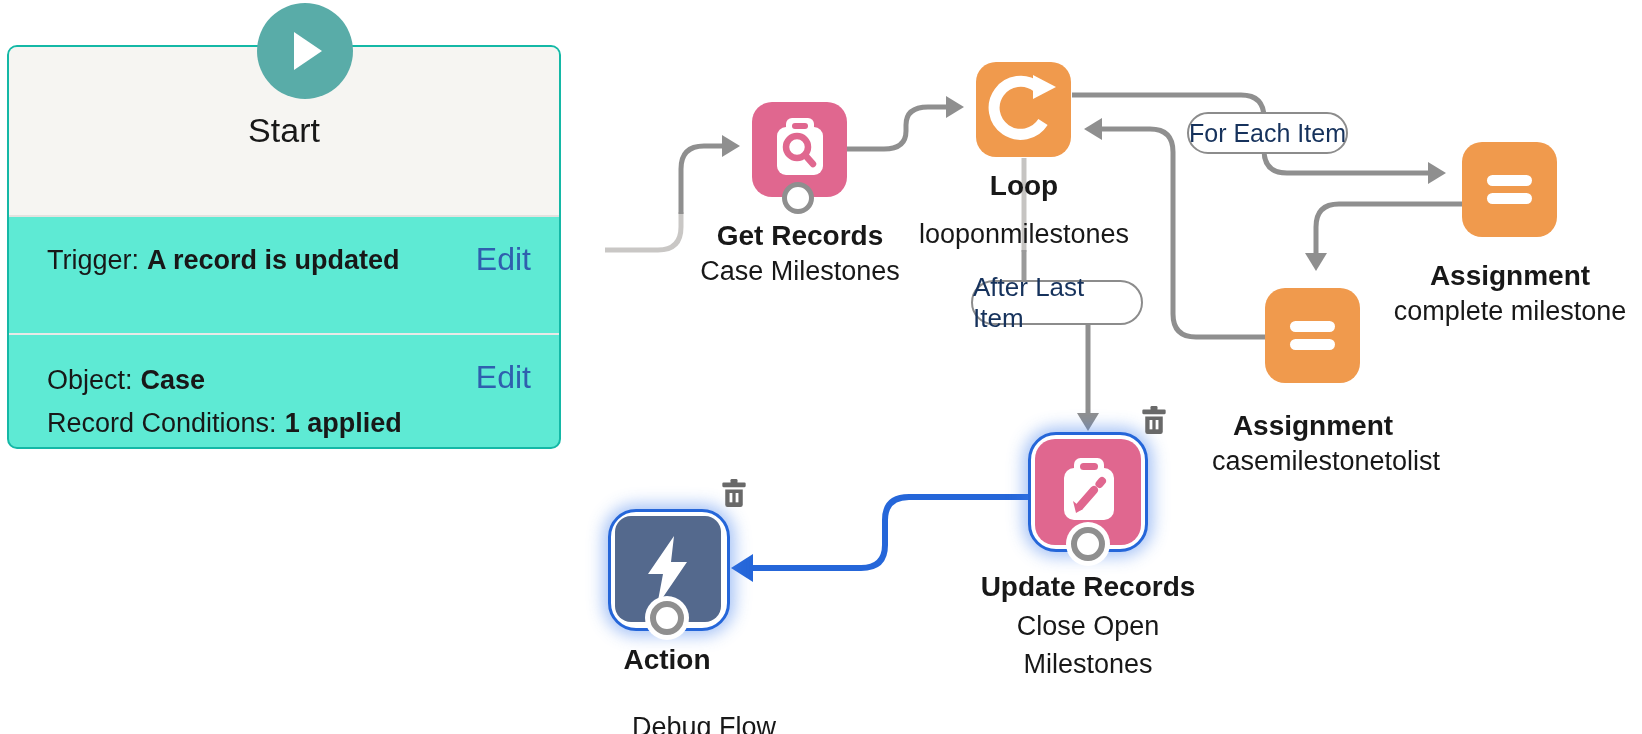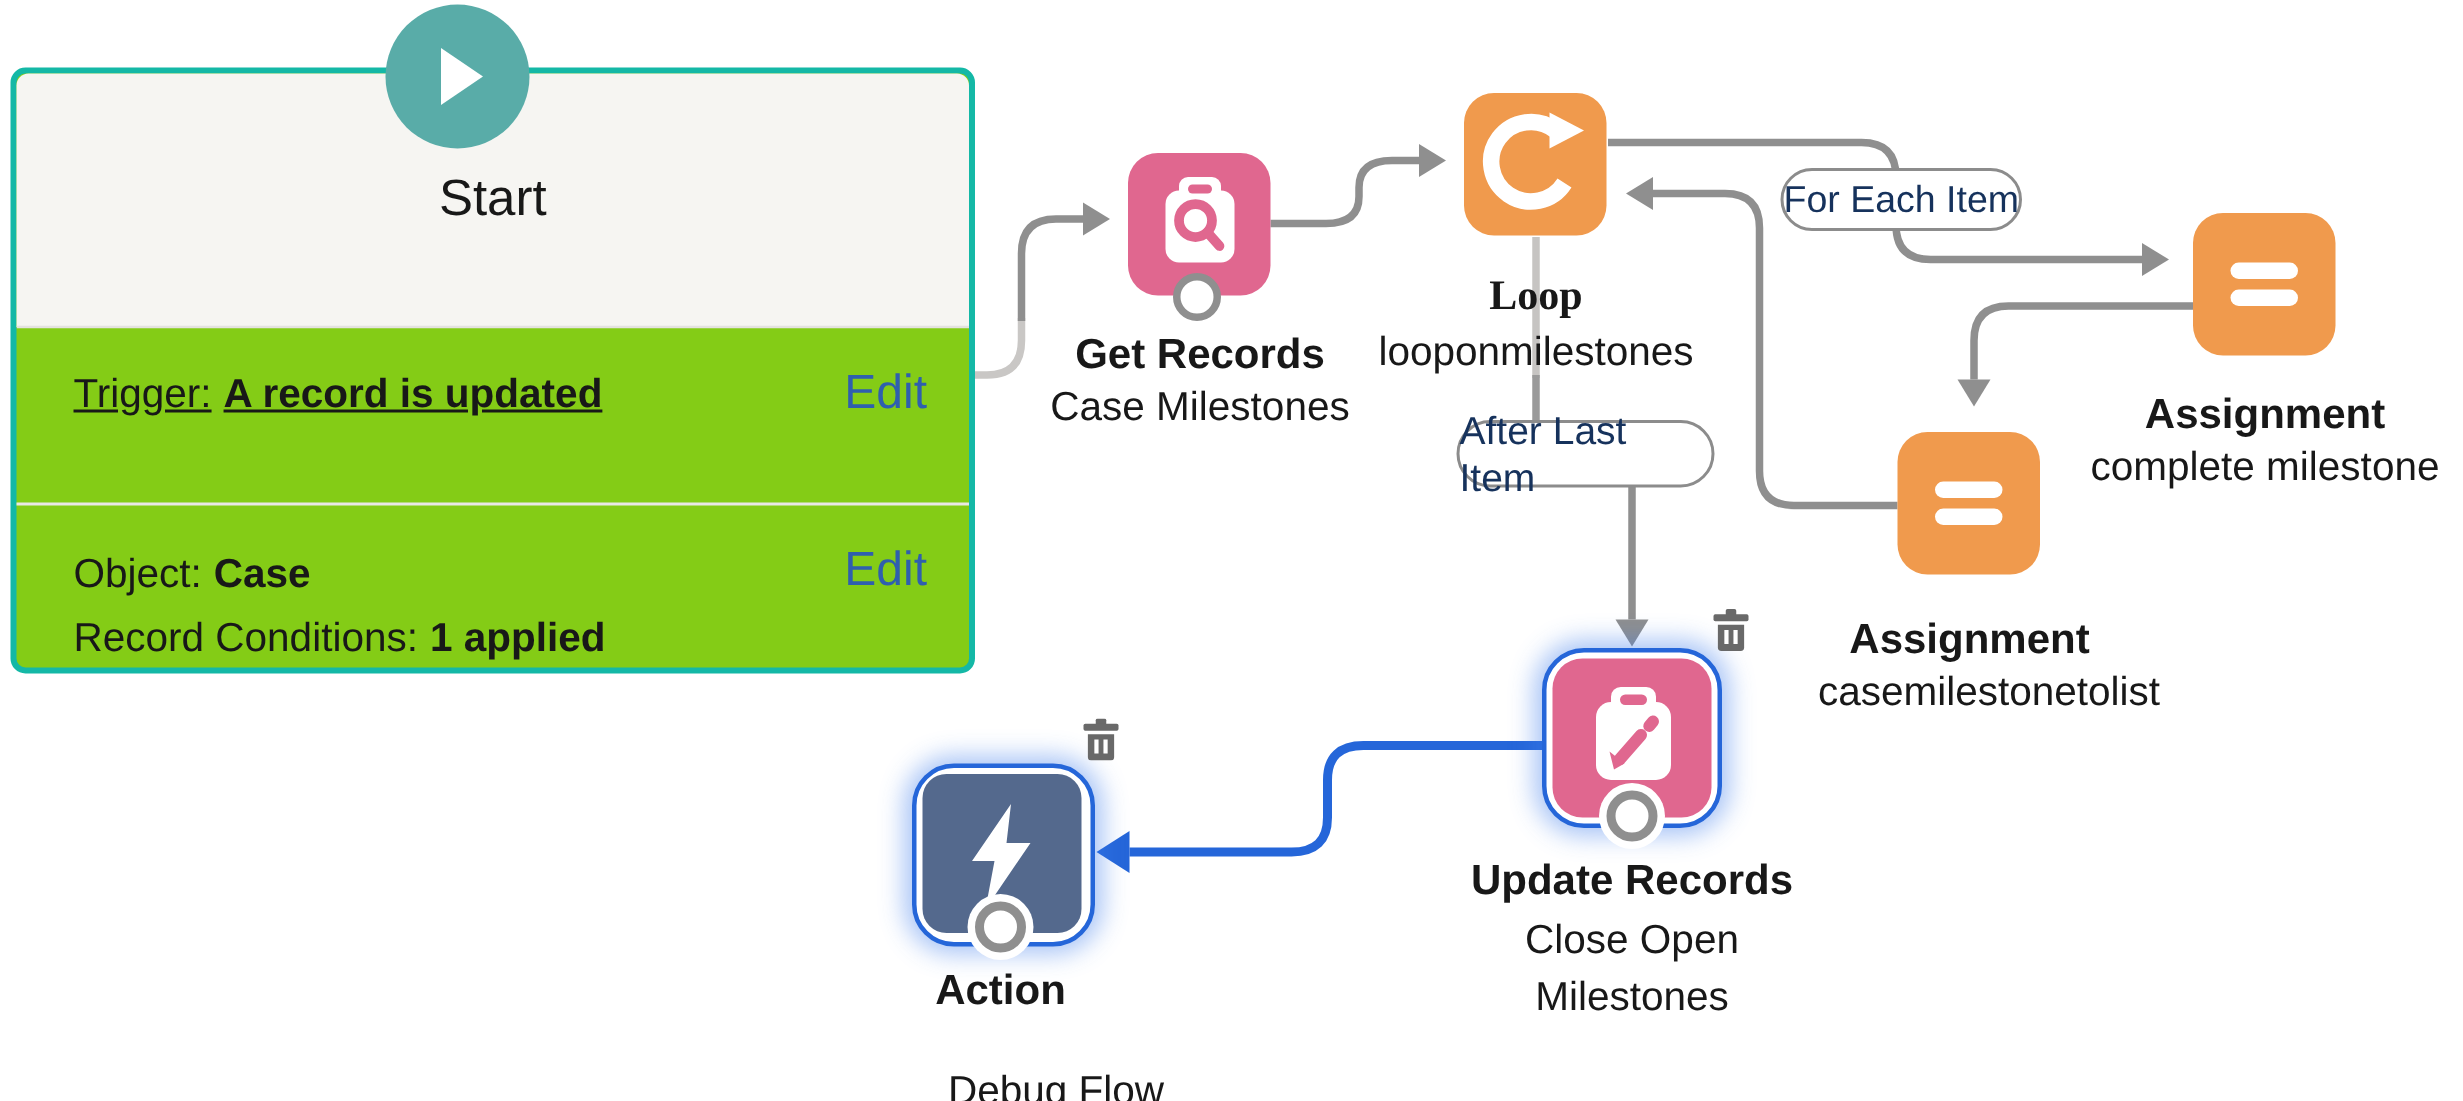--- a/index.html
+++ b/index.html
@@ -4,31 +4,31 @@
 <style>
   html,body{margin:0;padding:0;background:#fff;}
   .canvas{
     position:relative;width:1642px;height:734px;overflow:hidden;background:#ffffff;
     font-family:"Liberation Sans",sans-serif;color:#181818;
   }
   .wires{position:absolute;left:0;top:0;z-index:0;}
 
   
   .start-panel{
-    position:absolute;left:7px;top:45px;width:643px;height:404px;box-sizing:border-box;
-    background:#84cc16;border:4px solid #14b8a6;border-radius:10px;z-index:2;
+    position:absolute;left:7px;top:45px;width:554px;height:404px;box-sizing:border-box;
+    background:#5eead4;border:2px solid #14b8a6;border-radius:10px;z-index:2;
   }
   .sp-header{
     position:absolute;left:0;right:0;top:0;height:168px;background:#F6F5F2;
     border-bottom:2px solid #E4E2DF;border-radius:8px 8px 0 0;
   }
   .sp-title{position:absolute;top:64px;left:0;width:100%;text-align:center;font-size:34px;color:#181818;}
   .sp-sub{position:absolute;top:116px;left:0;width:100%;text-align:center;font-size:27px;color:#201F1E;}
   .sp-row{position:absolute;left:0;right:0;box-sizing:border-box;padding:22px 0 0 38px;}
-  .sp-row1{top:170px;height:118px;border-bottom:2px solid #E9E8E6;text-decoration:underline;}
+  .sp-row1{top:170px;height:118px;border-bottom:2px solid #E9E8E6;}
   .sp-row2{top:290px;height:114px;}
   .sp-line{font-size:27px;line-height:43px;color:#181818;white-space:nowrap;}
   .sp-line b{margin-left:8px;font-weight:700;}
   .edit{position:absolute;right:28px;font-size:32px;color:#2F5FAE;text-decoration:none;cursor:pointer;margin-left:16px;}
   .sp-row1 .edit{top:24px;}
   .sp-row2 .edit{top:22px;}
   .play{
     position:absolute;left:257px;top:3px;width:96px;height:96px;border-radius:50%;
     background:#59ACA8;border:none;z-index:3;cursor:pointer;padding:0;
   }
@@ -153,21 +153,21 @@
   <div class="port" style="left:782px;top:182px;width:32px;height:32px;"></div>
   <div class="nlabel" style="left:800px;top:220px;">Get Records</div>
   <div class="nsub" style="left:800px;top:256px;">Case Milestones</div>
 
   <div class="node sq95 orange" style="left:976px;top:62px;">
     <svg width="95" height="95" viewBox="0 0 95 95">
       <path d="M 61 25 A 26.5 26.5 0 1 0 67 60" fill="none" stroke="#fff" stroke-width="11"></path>
       <polygon points="57,13 80,25 57,37" fill="#fff"></polygon>
     </svg>
   </div>
-  <div class="nlabel" style="left:1024px;top:182px;font-family:Liberation Serif, serif;">Loop</div>
+  <div class="nlabel" style="left:1024px;top:170px;">Loop</div>
   <div class="nsub" style="left:1024px;top:219px;">looponmilestones</div>
 
   <div class="node sq95 orange" style="left:1462px;top:142px;">
     <svg width="95" height="95" viewBox="0 0 95 95">
       <rect x="25" y="33" width="45" height="11" rx="5.5" fill="#fff"></rect>
       <rect x="25" y="51" width="45" height="11" rx="5.5" fill="#fff"></rect>
     </svg>
   </div>
   <div class="nlabel" style="left:1510px;top:260px;">Assignment</div>
   <div class="nsub" style="left:1510px;top:296px;">complete milestone</div>

